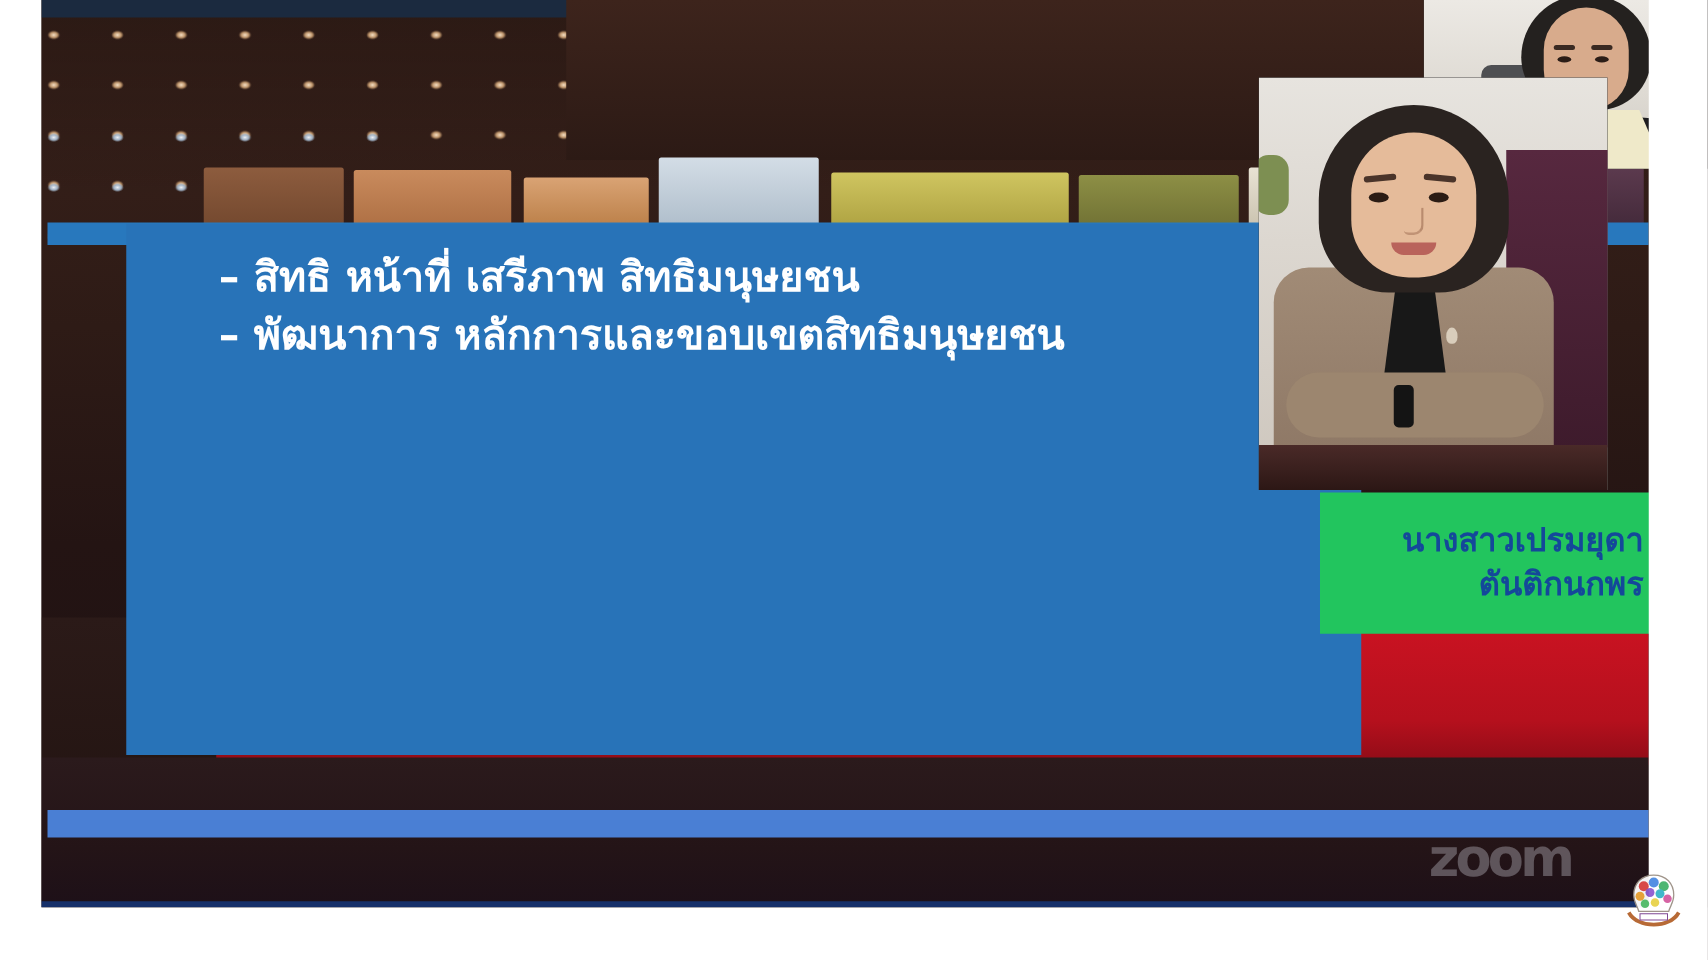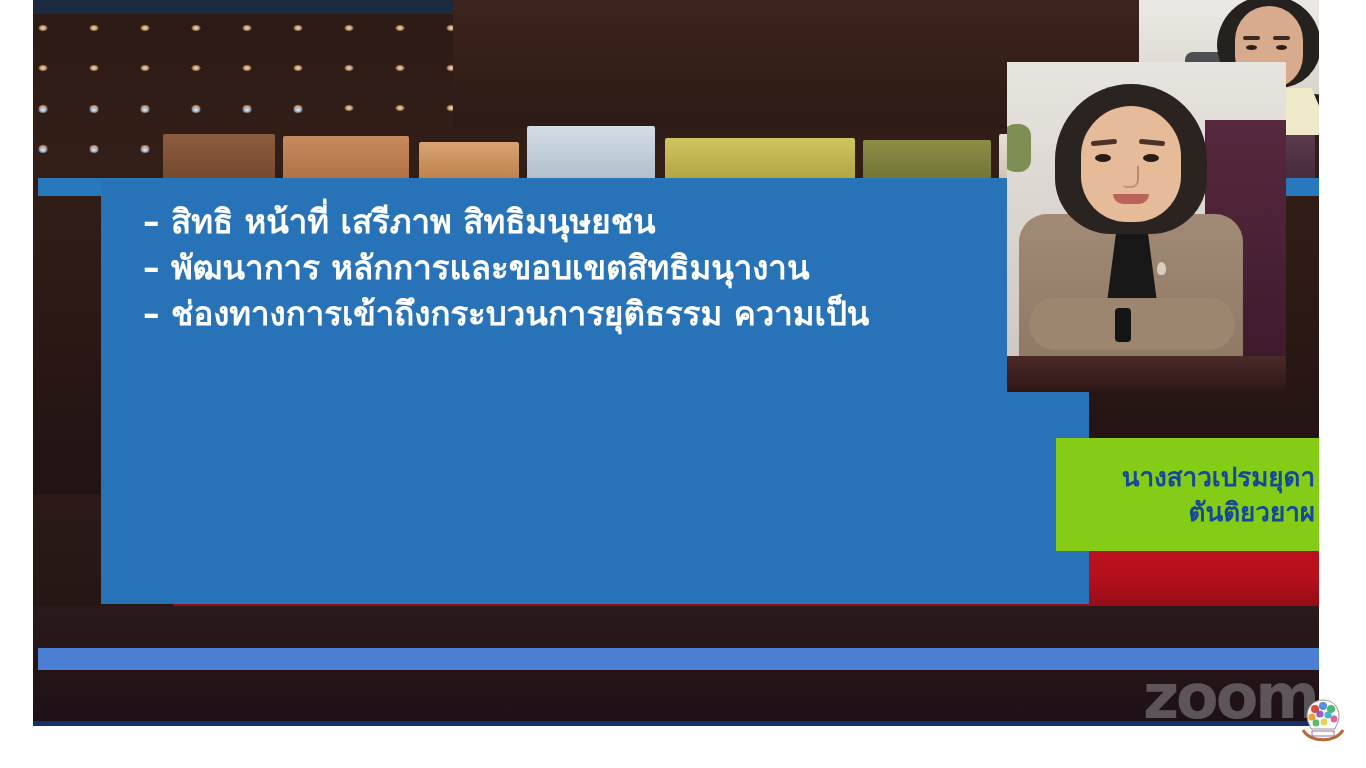--- a/index.html
+++ b/index.html
@@ -156,21 +156,21 @@
     bottom: 0;
     height: 5px;
     background: #16306a;
   }
 
   
   .zoom-watermark {
     position: absolute;
     left: 1110px;
     top: 666px;
-    font-size: 62px;
+    font-size: 42px;
     font-weight: bold;
     letter-spacing: -3px;
     color: rgba(235,240,250,0.30);
     font-family: "DejaVu Sans", "Liberation Sans", sans-serif;
     user-select: none;
     line-height: 1;
   }
 
   
   .content-card {
@@ -197,21 +197,21 @@
     padding: 0;
   }
   .bullet-item {
     font-size: 33px;
     font-weight: bold;
     line-height: 1.28;
     margin: 0 0 4px 0;
     text-indent: -22px;
     padding-left: 22px;
   }
-  .bullet-item.indented { margin-left: 16px; }
+  .bullet-item.indented { margin-left: 48px; }
   .bullet-item.wrap { text-indent: 0; padding-left: 0; margin-left: 0; }
 
   
   .video-tile {
     position: absolute;
     overflow: hidden;
     background: #1b1b1b;
   }
 
   
@@ -396,28 +396,27 @@
     background: #d9cdbb; border-radius: 50% 50% 40% 40%;
   }
 
   
   .speaker-namecard {
     position: absolute;
     left: 1056px;
     top: 394px;
     width: 277px;
     height: 113px;
-    background: #84cc16;
+    background: #22c55e;
     display: flex;
     flex-direction: column;
     align-items: flex-end;
     justify-content: center;
     padding: 0 18px 0 12px;
     box-sizing: border-box;
-    margin-top: 44px;
   }
   .speaker-namecard .line {
     color: #14489a;
     font-size: 26px;
     font-weight: bold;
     line-height: 1.32;
     white-space: nowrap;
     text-align: right;
   }
 
@@ -481,22 +480,21 @@
     <div class="podium-shadow"></div>
 
     <div class="slide-rule"></div>
     <div class="slide-bottom-edge"></div>
 
     <div class="zoom-watermark">zoom</div>
 
     <div class="content-card">
       <ul class="bullet-list">
         <li class="bullet-item indented">– สิทธิ หน้าที่ เสรีภาพ สิทธิมนุษยชน</li>
-        <li class="bullet-item indented">– พัฒนาการ หลักการและขอบเขตสิทธิมนุางาน</li>
-        <li class="bullet-item indented">– ช่องทางการเข้าถึงกระบวนการยุติธรรม ความเป็น</li>
+        <li class="bullet-item indented">– พัฒนาการ หลักการและขอบเขตสิทธิมนุษยชน</li>
       </ul>
     </div>
   </div>
 
   <div class="video-tile tile-top">
     <div class="room-bg"></div>
     <div class="chair"></div>
     <div class="person-hair"></div>
     <div class="person-face"></div>
     <div class="person-brow-l"></div>
@@ -524,21 +522,21 @@
     <div class="spk-nose"></div>
     <div class="spk-mouth"></div>
     <div class="spk-arm"></div>
     <div class="spk-watch"></div>
     <div class="spk-pin"></div>
     <div class="desk"></div>
   </div>
 
   <div class="speaker-namecard">
     <div class="line">นางสาวเปรมยุดา</div>
-    <div class="line">ตันติยวยาผ</div>
+    <div class="line">ตันติกนกพร</div>
   </div>
 
   <div class="gutter-left"></div>
   <div class="gutter-right"></div>
   <div class="gutter-bottom"></div>
 
   <div class="org-logo">
     <svg viewBox="0 0 54 54" width="54" height="54" aria-hidden="true">
       <g opacity="0.95">
         <path d="M27 6 C17 6 11 13 11 22 C11 28 14 31 15 35 L39 35 C40 31 43 28 43 22 C43 13 37 6 27 6 Z" fill="#ffffff" stroke="#9a8f84" stroke-width="1"></path>

